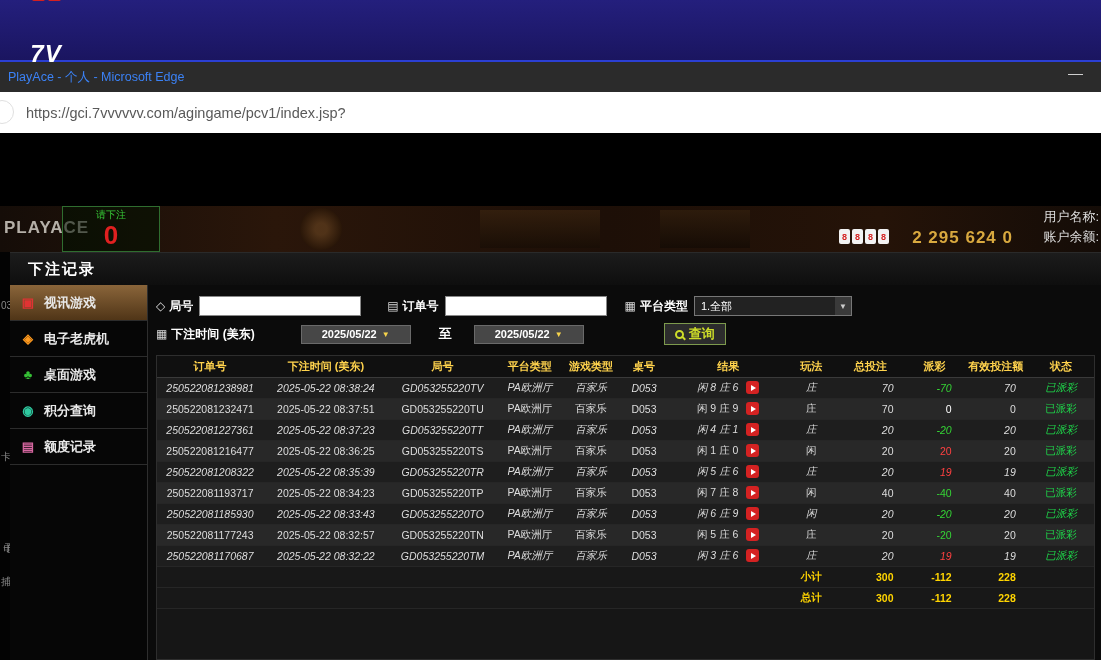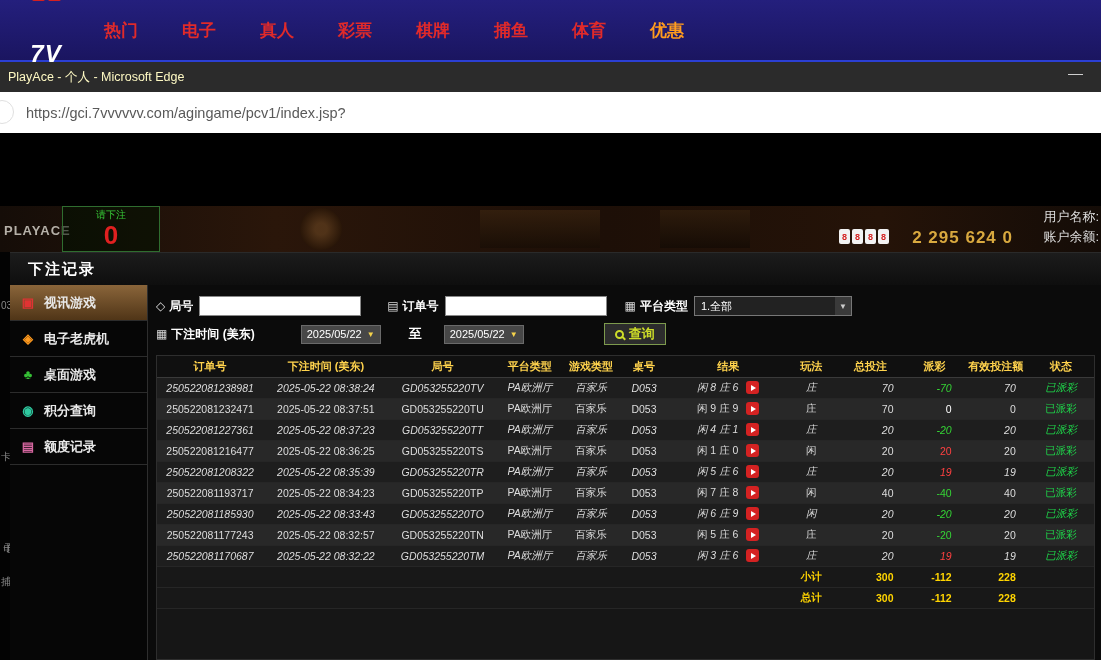--- a/index.html
+++ b/index.html
@@ -16,39 +16,39 @@
                 display:flex; align-items:center; justify-content:center; border-radius:2px; }
   .logo-brand { color:#fff; font-size:24px; font-weight:bold; font-style:italic; letter-spacing:1px;margin-top:40px; }
   .logo-suffix { color:#e6e6e6; font-size:8px; letter-spacing:1px; }
   .nav-items { display:flex; gap:44px; margin-left:12px; }
   .nav-item { color:#e02a2a; font-size:17px; font-weight:bold; cursor:pointer; }
   .nav-item.highlight { color:#ff9c1e; }
 
   
   .titlebar { position:absolute; top:62px; left:0; width:100%; height:30px; background:#2b2b2b;
               display:flex; align-items:center; }
-  .titlebar-text { color:#fef9c3; font-size:12.5px; margin-left:8px; }
+  .titlebar-text { color:#3b82f6; font-size:12.5px; margin-left:8px; }
   .minimize { position:absolute; right:18px; top:2px; color:#cfcfcf; font-size:15px; cursor:pointer; }
 
   
   .urlbar { position:absolute; top:92px; left:0; width:100%; height:41px; background:#ffffff; display:flex; align-items:center; }
   .url-circle { position:absolute; left:-10px; top:8px; width:24px; height:24px; border:1px solid #e0e0e0; border-radius:50%; }
   .url-text { color:#595959; font-size:14.5px; margin-left:26px; }
 
   
   .video { position:absolute; top:133px; left:0; width:100%; height:119px; background:#000; overflow:hidden; }
   .thumbs { position:absolute; left:0; bottom:0; width:100%; height:46px;
             background:linear-gradient(90deg,#150d08,#2a160a 25%,#1d0f07 55%,#251308 80%,#140c07); }
   .blob1 { position:absolute; left:300px; bottom:2px; width:42px; height:42px; border-radius:50%;
            background:radial-gradient(circle,#5a3a1c 20%,#2a1708 70%); opacity:.8; }
   .blob2 { position:absolute; left:480px; bottom:4px; width:120px; height:38px;
            background:linear-gradient(180deg,#3a2410,#170d05); opacity:.7; }
   .blob3 { position:absolute; left:660px; bottom:4px; width:90px; height:38px;
            background:linear-gradient(180deg,#33200e,#120a04); opacity:.7; }
-  .playace-brand { position:absolute; left:4px; bottom:14px; color:#b5b0a8; font-size:13px; font-weight:bold; letter-spacing:1px; }
+  .playace-brand { position:absolute; left:4px; bottom:14px; color:#b5b0a8; font-size:17px; font-weight:bold; letter-spacing:1px; }
   .bet-box { position:absolute; left:62px; bottom:0; width:98px; height:46px; border:1px solid #2f6d2f;
              background:rgba(0,16,0,.55); text-align:center; }
   .bet-prompt { color:#37c837; font-size:10px; margin-top:1px; }
   .bet-amount { color:#e02020; font-size:26px; font-weight:bold; line-height:1; }
   .cards { position:absolute; right:212px; bottom:8px; display:flex; gap:2px; }
   .mini-card { width:11px; height:15px; background:#f2f2f2; border-radius:2px; color:#d42020; font-size:9px;
                font-weight:bold; display:flex; align-items:center; justify-content:center; }
   .jackpot { position:absolute; right:88px; bottom:4px; color:#d9a93f; font-size:17px; font-weight:bold; letter-spacing:1px; }
   .userinfo { position:absolute; right:2px; top:74px; color:#ddd; font-size:13px; line-height:1.5; text-align:left; }
 
@@ -79,21 +79,21 @@
   .f-row { display:flex; align-items:center; height:26px; }
   .f-label { font-size:12px; font-weight:bold; display:flex; align-items:center; white-space:nowrap; }
   .f-icon { color:#d8d8d8; font-size:12px; margin-right:4px; font-weight:normal; }
   .txt-input { width:162px; height:20px; background:#fff; border:1px solid #888; margin-left:6px; font-size:11px; padding:0 4px; }
   .dropdown { width:158px; height:20px; background:#222; border:1px solid #777; margin-left:6px;
               display:flex; align-items:center; cursor:pointer;gap:24px; }
   .dd-text { color:#fff; font-size:11px; padding-left:6px; flex:1; }
   .dd-arrow { width:16px; height:100%; background:#3a3a3a; color:#ccc; font-size:8px;
               display:flex; align-items:center; justify-content:center; }
   .date-dd { height:19px; background:#474747; border:1px solid #6a6a6a; color:#fff; font-size:11px;
-             padding:0 5px; display:flex; align-items:center; cursor:pointer; }
+             padding:0 20px; display:flex; align-items:center; cursor:pointer;font-weight:bold; }
   .date-dd .arrow { color:#f5d34b; font-size:8px; margin-left:5px; }
   .to-label { font-size:13px; font-weight:bold; }
   .search-btn { height:22px; background:#2c2c2c; border:1px solid #7d9a4d; color:#cddc29; font-size:13px;
                 font-weight:bold; display:flex; align-items:center; gap:5px; padding:0 10px; cursor:pointer;
                 font-family:"Liberation Sans", sans-serif; }
   .mag { width:9px; height:9px; border:2px solid #cddc29; border-radius:50%; position:relative; display:inline-block; }
   .mag::after { content:''; position:absolute; width:5px; height:2px; background:#cddc29;
                 transform:rotate(45deg); right:-4px; bottom:-2px; }
 
   
@@ -120,30 +120,20 @@
 <div class="screen">
 
   <div class="nav">
     <div class="logo">
       <div class="logo-badges">
         <span class="logo-badge">申</span>
         <span class="logo-badge">博</span>
       </div>
       <span class="logo-brand">7V</span>
       <span class="logo-suffix">.COM</span>
-    </div>
-    <div class="nav-items">
-      <span class="nav-item">热门</span>
-      <span class="nav-item">电子</span>
-      <span class="nav-item">真人</span>
-      <span class="nav-item">彩票</span>
-      <span class="nav-item">棋牌</span>
-      <span class="nav-item">捕鱼</span>
-      <span class="nav-item">体育</span>
-      <span class="nav-item highlight">优惠</span>
     </div>
   </div>
 
   <div class="titlebar">
     <span class="titlebar-text">PlayAce - 个人 - Microsoft Edge</span>
     <span class="minimize">—</span>
   </div>
 
   <div class="urlbar">
     <span class="url-circle"></span>

